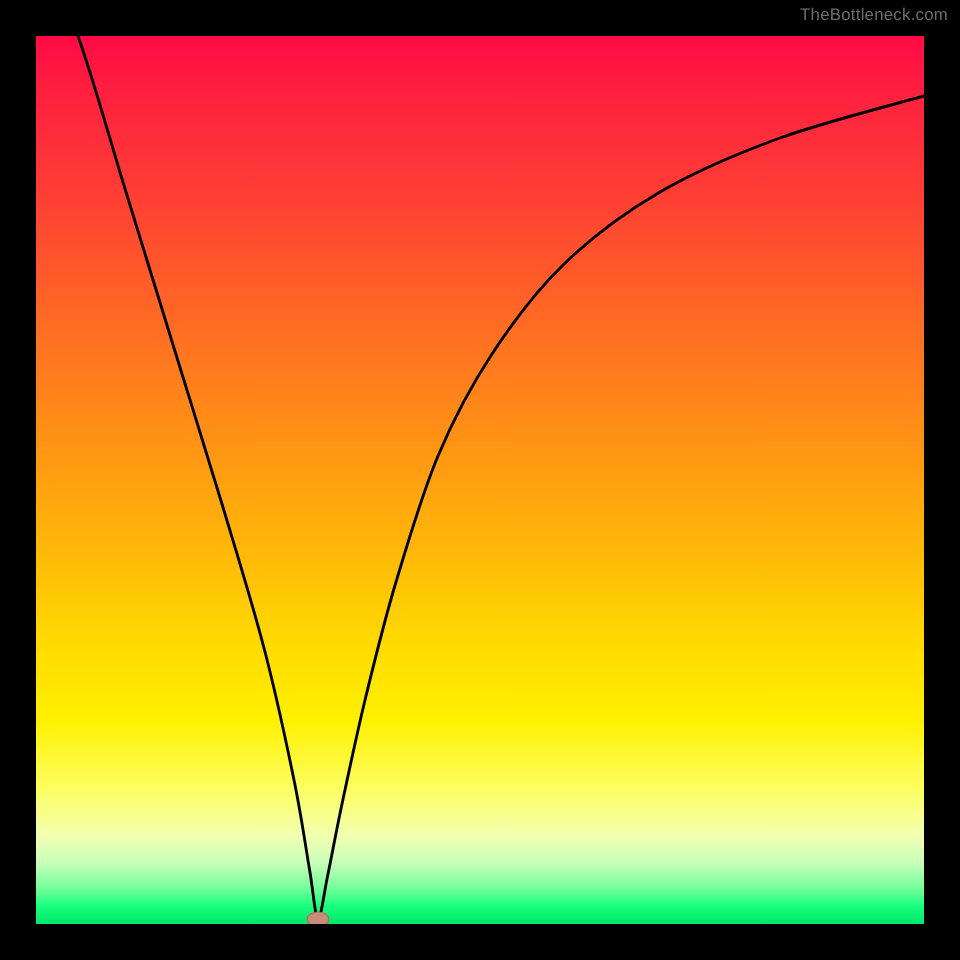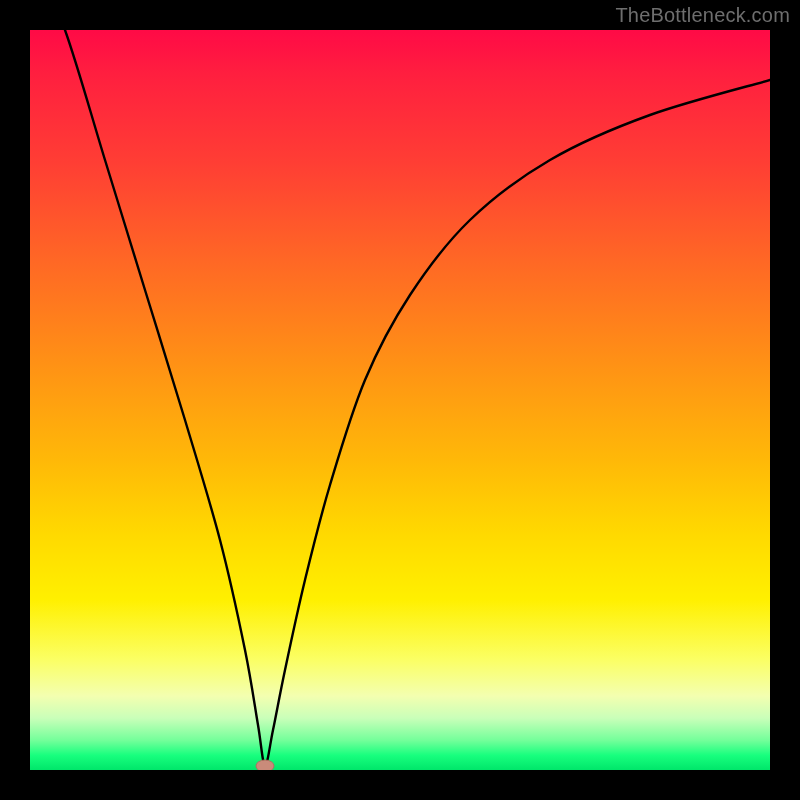--- a/index.html
+++ b/index.html
@@ -47,21 +47,21 @@
     left: 0;
     top: 0;
     width: 740px;
     height: 740px;
   }
   .watermark {
     position: absolute;
     top: 4px;
     right: 10px;
     color: #6e6e6e;
-    font-size: 20px;
+    font-size: 14px;
     font-weight: 500;
     letter-spacing: 0.2px;
     user-select: none;
   }
 </style>
 </head>
 <body>
 
 <div class="frame">
 

